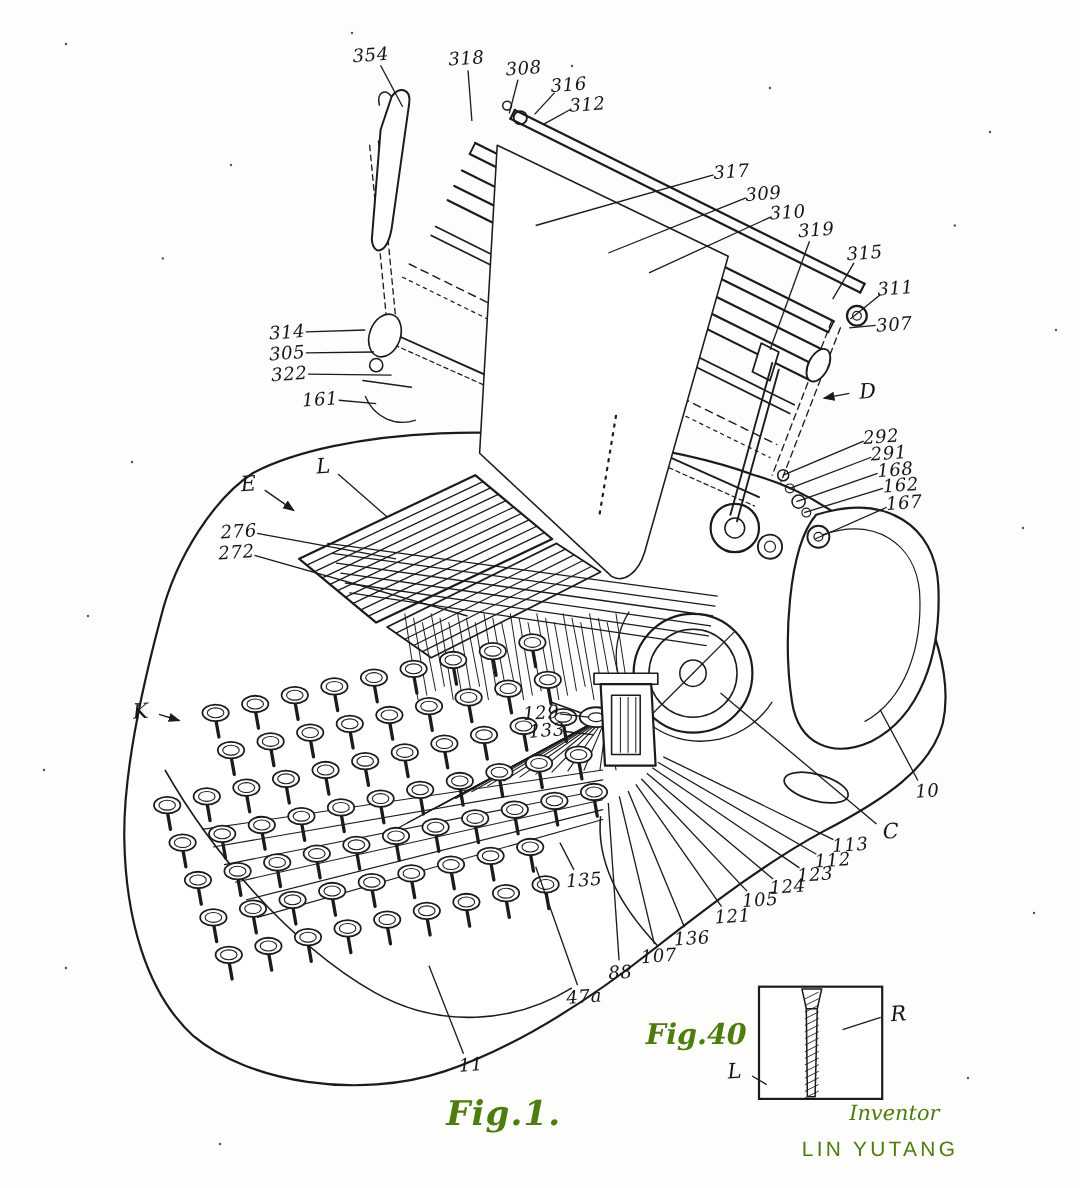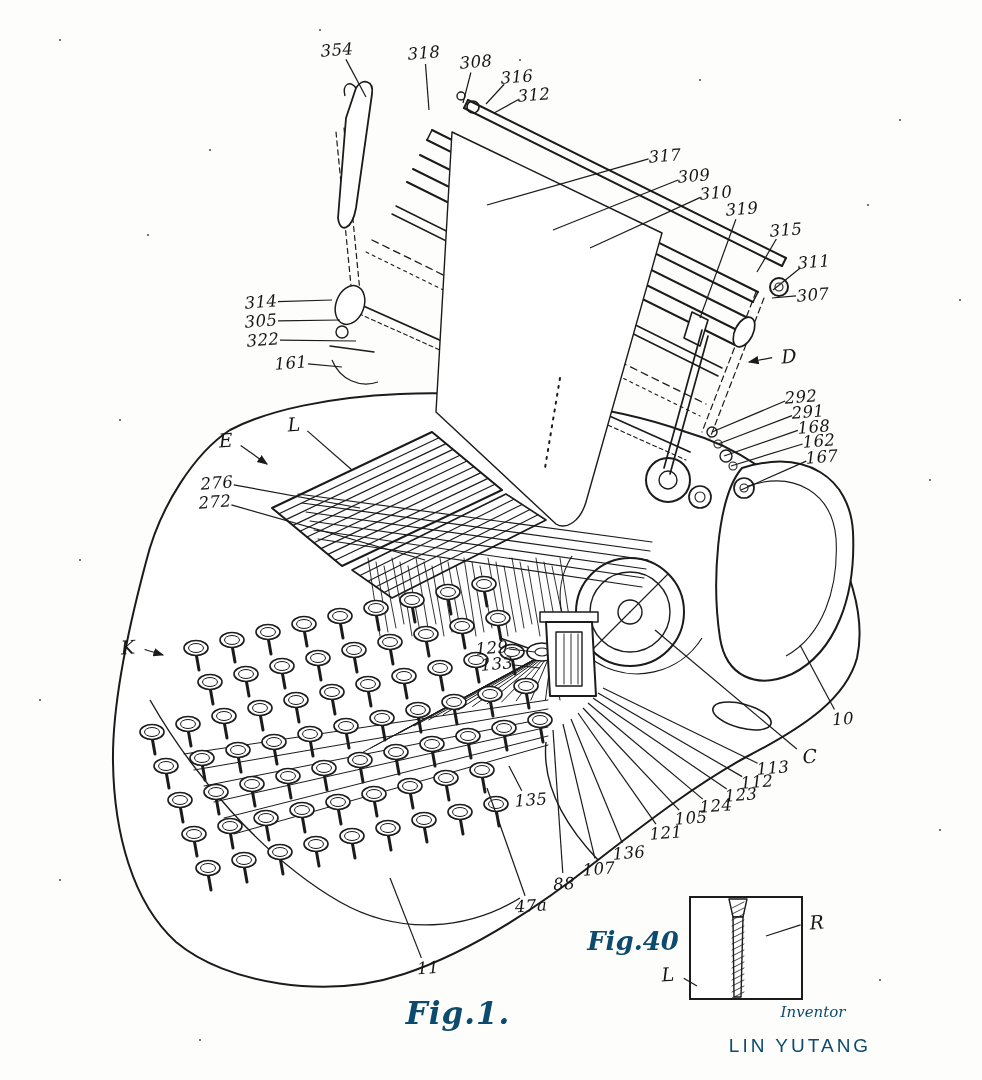--- a/index.html
+++ b/index.html
@@ -2,24 +2,24 @@
 <html><head>
 <meta charset="utf-8">
 <style>
   html,body{margin:0;padding:0;background:#d8d8d4;}
   .page{position:relative;width:982px;height:1080px;margin:0 auto;background:#fdfdfc;overflow:hidden;
         font-family:"DejaVu Serif",serif;}
   svg.layer,div.layer{position:absolute;left:0;top:0;width:982px;height:1080px;}
   .ref-label{position:absolute;transform:translate(-50%,-50%) rotate(-4deg);font-style:italic;
              font-size:16.5px;color:#151515;white-space:nowrap;letter-spacing:.5px;}
   .ref-label.letter{font-size:19px;}
-  .caption{position:absolute;transform:translate(-50%,-50%);font-style:italic;color:#0c4a6e;white-space:nowrap;}
+  .caption{position:absolute;transform:translate(-50%,-50%);font-style:italic;color:#4d7c0f;white-space:nowrap;}
   #fig1{font-size:31px;font-weight:bold;letter-spacing:1px;}
   #fig40{font-size:26px;font-weight:bold;}
-  #inventor{font-size:15px;}
+  #inventor{font-size:19px;}
   #inventor-name{font-family:"Liberation Sans",sans-serif;font-style:normal;font-size:19px;letter-spacing:3px;}
 </style>
 </head>
 <body>
 
 <div class="page">
   <svg id="art" class="layer" viewBox="0 0 982 1080">
       <path d="M230,430 C196,452 160,505 146,562 C130,622 112,700 113,762 C114,832 132,902 176,942 C226,984 326,1000 404,974 C470,952 540,906 598,860 C652,818 700,782 748,756 C806,726 846,698 857,658 C866,618 850,560 818,520 C786,480 736,446 686,432 C610,404 486,390 400,394 C330,397 268,410 230,430 Z" stroke="#1b1b1b" stroke-width="2" fill="#fff" stroke-linejoin="round"></path>
       <path d="M150,700 C190,770 260,856 340,902 C400,936 468,930 520,898" stroke="#1b1b1b" stroke-width="1.4" fill="none" stroke-linejoin="round"></path>
       <path d="M598,860 C562,822 542,782 546,742" stroke="#1b1b1b" stroke-width="1.4" fill="none" stroke-linejoin="round"></path>

